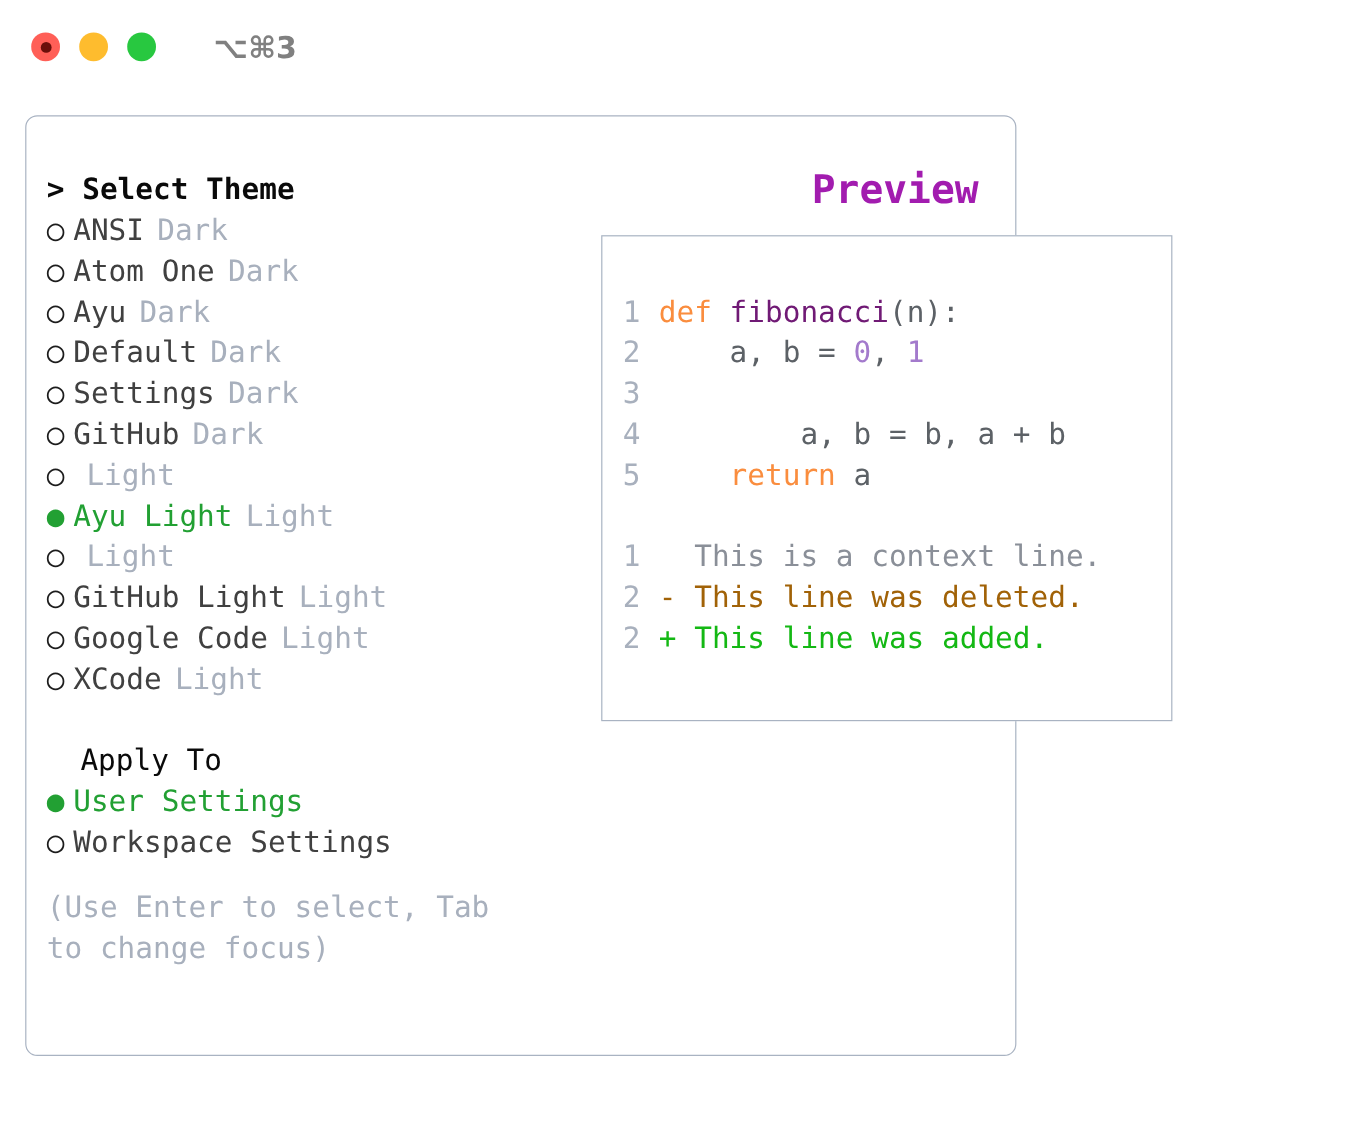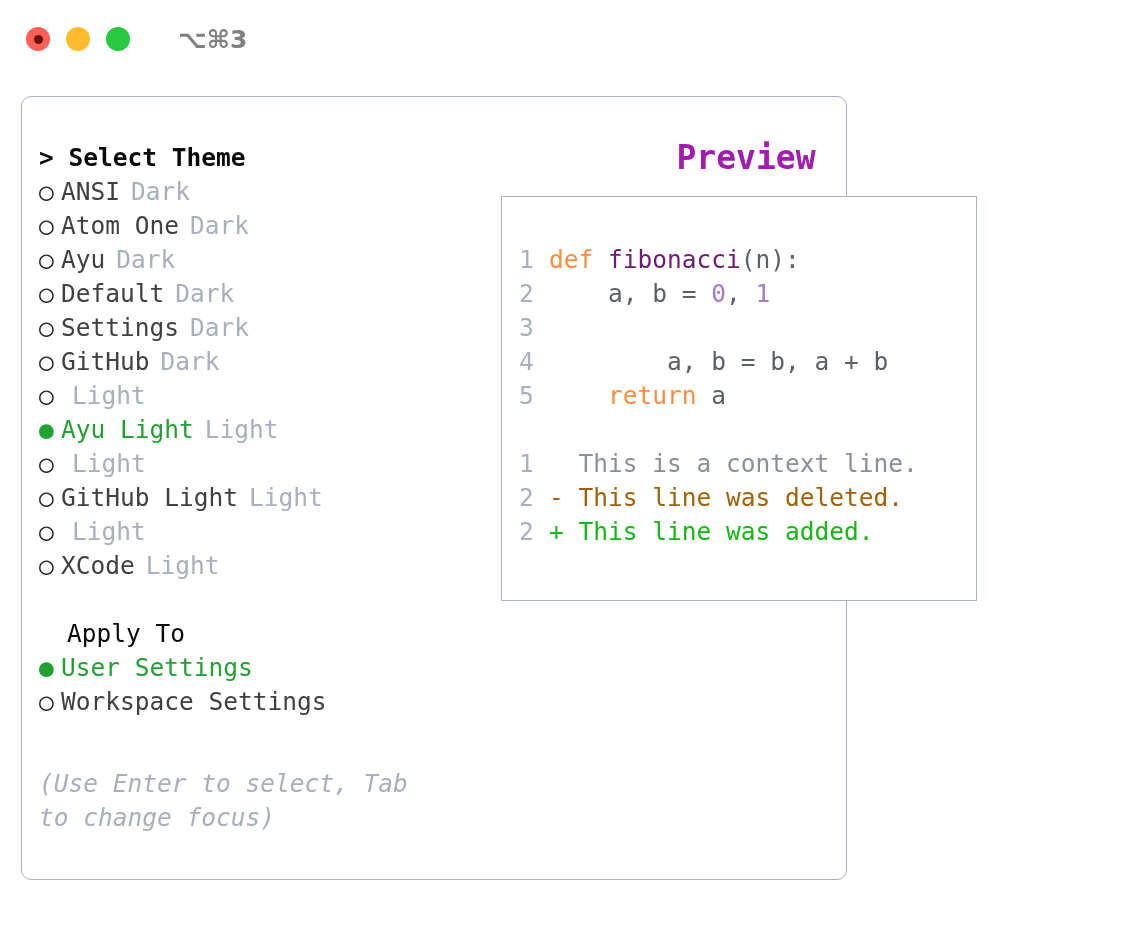--- a/index.html
+++ b/index.html
@@ -124,27 +124,26 @@
 
   .apply-title {
     font-size: 24.5px;
     color: #0a0a0a;
     line-height: 34px;
     padding-left: 28px;
     white-space: pre;
   }
 
   .hint {
-    margin-top: 48px;
+    margin-top: 20px;
     font-size: 24.5px;
     line-height: 34px;
     color: #a8b0bd;
     width: 400px;
     white-space: pre-wrap;
-    font-style: italic;
   }
 
   
   .right-col {
     position: absolute;
     left: 479px;
     top: 44px;
     width: 490px;
   }
   .preview-title {
@@ -216,21 +215,21 @@
           <div class="opt-row"><span class="bullet bullet-off">○</span><span class="opt-label">ANSI</span><span class="opt-tag">Dark</span></div>
           <div class="opt-row"><span class="bullet bullet-off">○</span><span class="opt-label">Atom One</span><span class="opt-tag">Dark</span></div>
           <div class="opt-row"><span class="bullet bullet-off">○</span><span class="opt-label">Ayu</span><span class="opt-tag">Dark</span></div>
           <div class="opt-row"><span class="bullet bullet-off">○</span><span class="opt-label">Default</span><span class="opt-tag">Dark</span></div>
           <div class="opt-row"><span class="bullet bullet-off">○</span><span class="opt-label">Settings</span><span class="opt-tag">Dark</span></div>
           <div class="opt-row"><span class="bullet bullet-off">○</span><span class="opt-label">GitHub</span><span class="opt-tag">Dark</span></div>
           <div class="opt-row"><span class="bullet bullet-off">○</span><span class="opt-tag">Light</span></div>
           <div class="opt-row"><span class="bullet bullet-on">●</span><span class="opt-label sel">Ayu Light</span><span class="opt-tag">Light</span></div>
           <div class="opt-row"><span class="bullet bullet-off">○</span><span class="opt-tag">Light</span></div>
           <div class="opt-row"><span class="bullet bullet-off">○</span><span class="opt-label">GitHub Light</span><span class="opt-tag">Light</span></div>
-          <div class="opt-row"><span class="bullet bullet-off">○</span><span class="opt-tag">Light</span></div>
+          <div class="opt-row"><span class="bullet bullet-off">○</span><span class="opt-label">Google Code</span><span class="opt-tag">Light</span></div>
           <div class="opt-row"><span class="bullet bullet-off">○</span><span class="opt-label">XCode</span><span class="opt-tag">Light</span></div>
         </div>
 
       <div class="spacer-1"></div>
 
       <div class="apply-title">Apply To</div>
 
       <div id="apply-list">
           <div class="opt-row"><span class="bullet bullet-on">●</span><span class="opt-label sel">User Settings</span></div>
           <div class="opt-row"><span class="bullet bullet-off">○</span><span class="opt-label">Workspace Settings</span></div>

